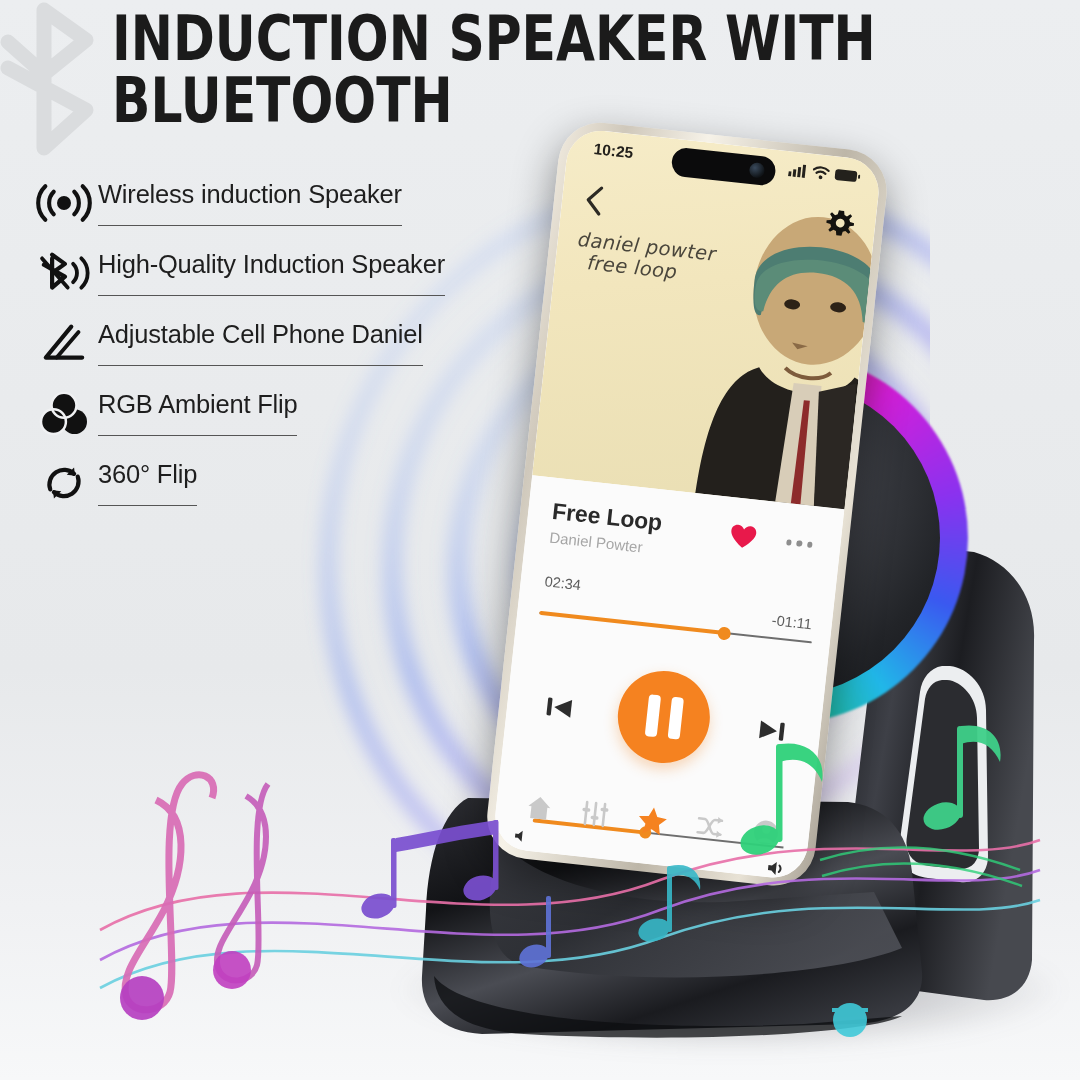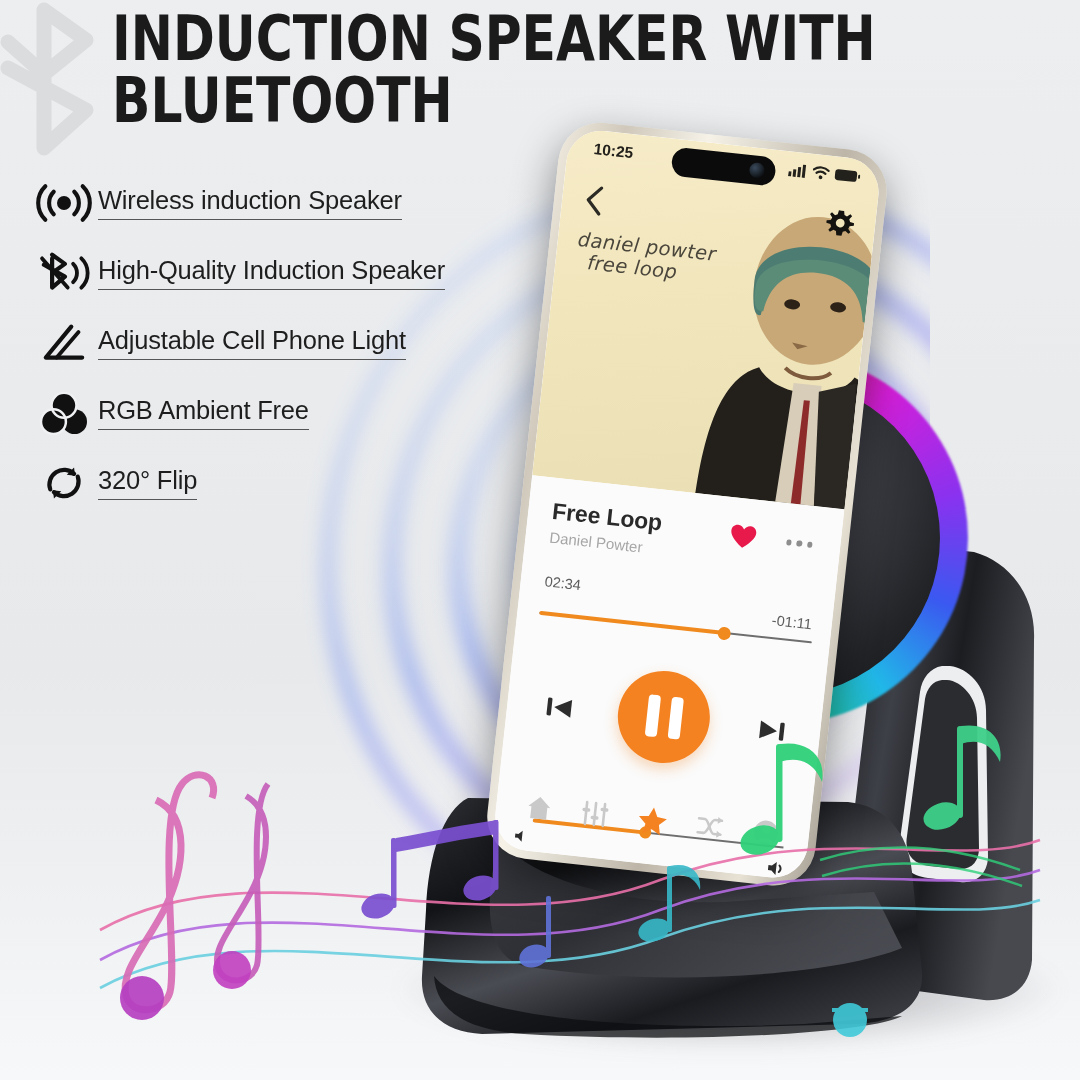--- a/index.html
+++ b/index.html
@@ -19,21 +19,21 @@
             font-size:63px;line-height:0.98;letter-spacing:0px;
             transform:scaleX(0.80);transform-origin:left top;}
   .headline div{white-space:nowrap;}
 
   
   .features{position:absolute;left:30px;top:168px;width:520px;}
   .feat{display:flex;align-items:center;height:70px;}
   .feat-icon{width:68px;height:52px;flex:0 0 68px;display:flex;
              align-items:center;justify-content:center;}
   .feat-text{font-size:25.5px;color:#1e1e1e;letter-spacing:-0.2px;
-             border-bottom:1.6px solid #555;padding-bottom:4px;line-height:1.1;}
+             border-bottom:1.6px solid #555;padding-bottom:17px;line-height:1.1;}
 
   
   .waves{position:absolute;left:150px;top:170px;width:780px;height:790px;}
 
   
   .product{position:absolute;left:0;top:0;width:1080px;height:1080px;}
 
   
   .floor-shadow{position:absolute;left:400px;top:930px;width:660px;height:120px;
      background:radial-gradient(ellipse at 50% 50%,rgba(60,62,70,0.42) 0%,rgba(60,62,70,0.18) 45%,rgba(60,62,70,0) 72%);
@@ -201,46 +201,46 @@
       <div class="feat-text">High-Quality Induction Speaker</div>
     </div>
 
     <div class="feat">
       <div class="feat-icon">
         <svg viewBox="0 0 56 44" width="52" height="40">
           <path d="M36 4 L8 38 L48 38" fill="none" stroke="#111" stroke-width="4.6" stroke-linejoin="round" stroke-linecap="round"></path>
           <path d="M44 10 L20 38" fill="none" stroke="#111" stroke-width="4.2" stroke-linecap="round"></path>
         </svg>
       </div>
-      <div class="feat-text">Adjustable Cell Phone Light</div>
+      <div class="feat-text">Adjustable Cell Phone Daniel</div>
     </div>
 
     <div class="feat">
       <div class="feat-icon">
         <svg viewBox="0 0 52 48" width="50" height="46">
           <circle cx="26" cy="16" r="13" fill="#111"></circle>
           <circle cx="15" cy="33" r="13" fill="#111"></circle>
           <circle cx="37" cy="33" r="13" fill="#111"></circle>
           <circle cx="26" cy="16" r="13" fill="none" stroke="#f0f1f3" stroke-width="2.6"></circle>
           <circle cx="15" cy="33" r="13" fill="none" stroke="#f0f1f3" stroke-width="2.6"></circle>
         </svg>
       </div>
-      <div class="feat-text">RGB Ambient Free</div>
+      <div class="feat-text">RGB Ambient Flip</div>
     </div>
 
     <div class="feat">
       <div class="feat-icon">
         <svg viewBox="0 0 52 48" width="50" height="44">
           <path d="M41 17 a16 16 0 0 1 -26 17" fill="none" stroke="#111" stroke-width="4.6" stroke-linecap="round"></path>
           <path d="M11 31 a16 16 0 0 1 26 -17" fill="none" stroke="#111" stroke-width="4.6" stroke-linecap="round"></path>
           <path d="M37 7 L38 16 L29 15 Z" fill="#111"></path>
           <path d="M15 41 L14 32 L23 33 Z" fill="#111"></path>
         </svg>
       </div>
-      <div class="feat-text">320° Flip</div>
+      <div class="feat-text">360° Flip</div>
     </div>
   </div>
 
   <div class="product">
 
     <div class="floor-shadow"></div>
 
     <div class="leg">
       <svg viewBox="0 0 220 470" width="220" height="470">
         <defs>

